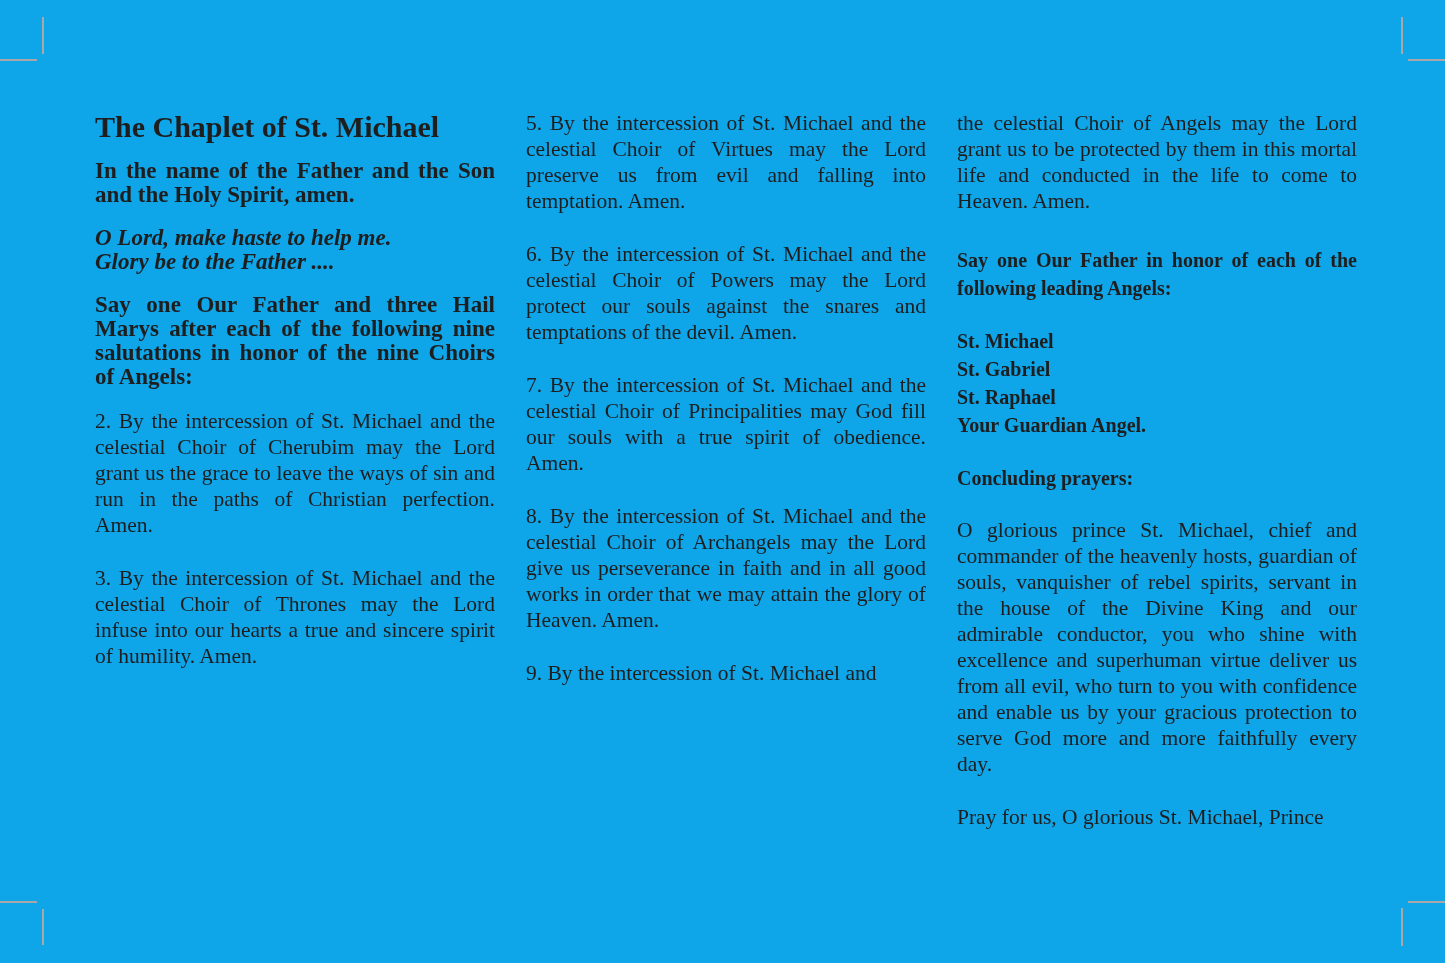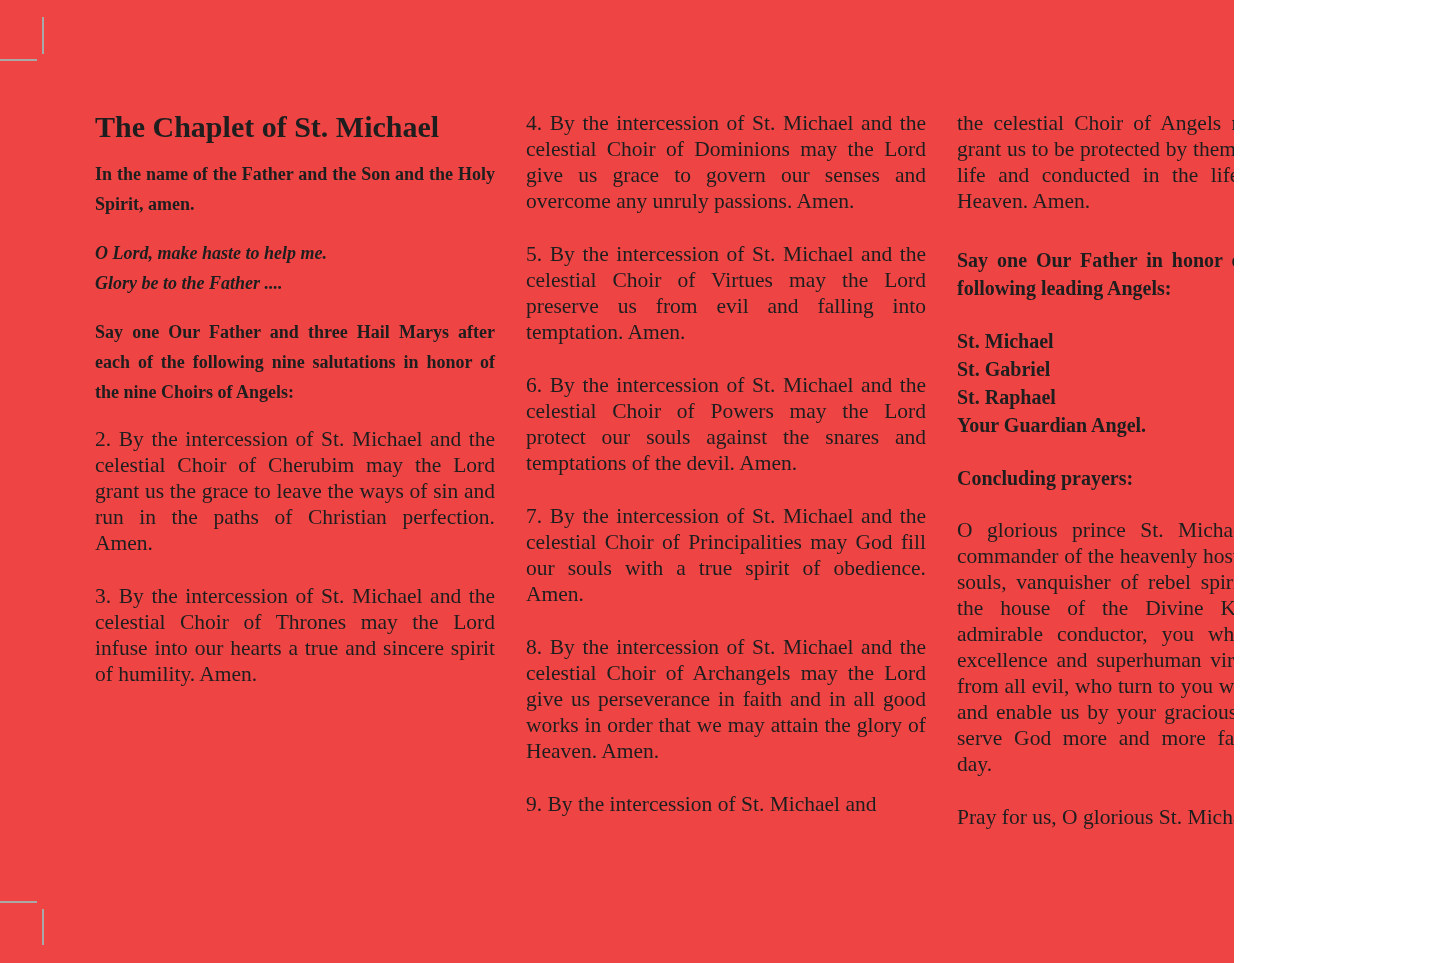--- a/index.html
+++ b/index.html
@@ -1,21 +1,21 @@
 <!DOCTYPE html>
 <html><head>
 <meta charset="utf-8">
 <style>
   * { margin: 0; padding: 0; box-sizing: border-box; }
   html, body { background: #ffffff; }
   .page {
     position: relative;
-    width: 1234px;
+    width: 1445px;
     height: 963px;
-    background: #ef4444;
+    background: #0ea5e9;
     overflow: hidden;
     font-family: "Liberation Serif", "DejaVu Serif", serif;
     color: #1e1e1e;
   }
   .crop { position: absolute; background: #a8a8a8; }
 
   .cols {
     position: absolute;
     left: 95px;
     top: 110px;
@@ -32,23 +32,23 @@
     white-space: nowrap;
   }
   p { text-align: justify; }
   .body-p {
     font-size: 21.5px;
     line-height: 26px;
     margin-bottom: 27px;
   }
   .mb-lg { margin-bottom: 32px; }
   .intro {
-    font-size: 18px;
+    font-size: 23px;
     font-weight: bold;
-    line-height: 30px;
+    line-height: 24px;
     margin-bottom: 19px;
   }
   .italic { font-style: italic; }
   .lines { text-align: left; }
   .lines span { display: block; }
   .c3-bold {
     font-size: 20px;
     font-weight: bold;
     line-height: 28px;
     margin-bottom: 25px;
@@ -77,21 +77,20 @@
       <p class="intro italic lines">
         <span>O Lord, make haste to help me.</span>
         <span>Glory be to the Father ....</span>
       </p>
       <p class="intro">Say one Our Father and three Hail Marys after each of the following nine salutations in honor of the nine Choirs of Angels:</p>
       <p class="body-p">2. By the intercession of St. Michael and the celestial Choir of Cherubim may the Lord grant us the grace to leave the ways of sin and run in the paths of Christian perfection. Amen.</p>
       <p class="body-p tail">3. By the intercession of St. Michael and the celestial Choir of Thrones may the Lord infuse into our hearts a true and sincere spirit of humility. Amen.</p>
     </div>
 
     <div class="col">
-      <p class="body-p">4. By the intercession of St. Michael and the celestial Choir of Dominions may the Lord give us grace to govern our senses and overcome any unruly passions. Amen.</p>
       <p class="body-p">5. By the intercession of St. Michael and the celestial Choir of Virtues may the Lord preserve us from evil and falling into temptation. Amen.</p>
       <p class="body-p">6. By the intercession of St. Michael and the celestial Choir of Powers may the Lord protect our souls against the snares and temptations of the devil. Amen.</p>
       <p class="body-p">7. By the intercession of St. Michael and the celestial Choir of Principalities may God fill our souls with a true spirit of obedience. Amen.</p>
       <p class="body-p">8. By the intercession of St. Michael and the celestial Choir of Archangels may the Lord give us perseverance in faith and in all good works in order that we may attain the glory of Heaven. Amen.</p>
       <p class="body-p tail">9. By the intercession of St. Michael and</p>
     </div>
 
     <div class="col">
       <p class="body-p mb-lg">the celestial Choir of Angels may the Lord grant us to be protected by them in this mortal life and conducted in the life to come to Heaven. Amen.</p>
       <p class="c3-bold">Say one Our Father in honor of each of the following leading Angels:</p>

